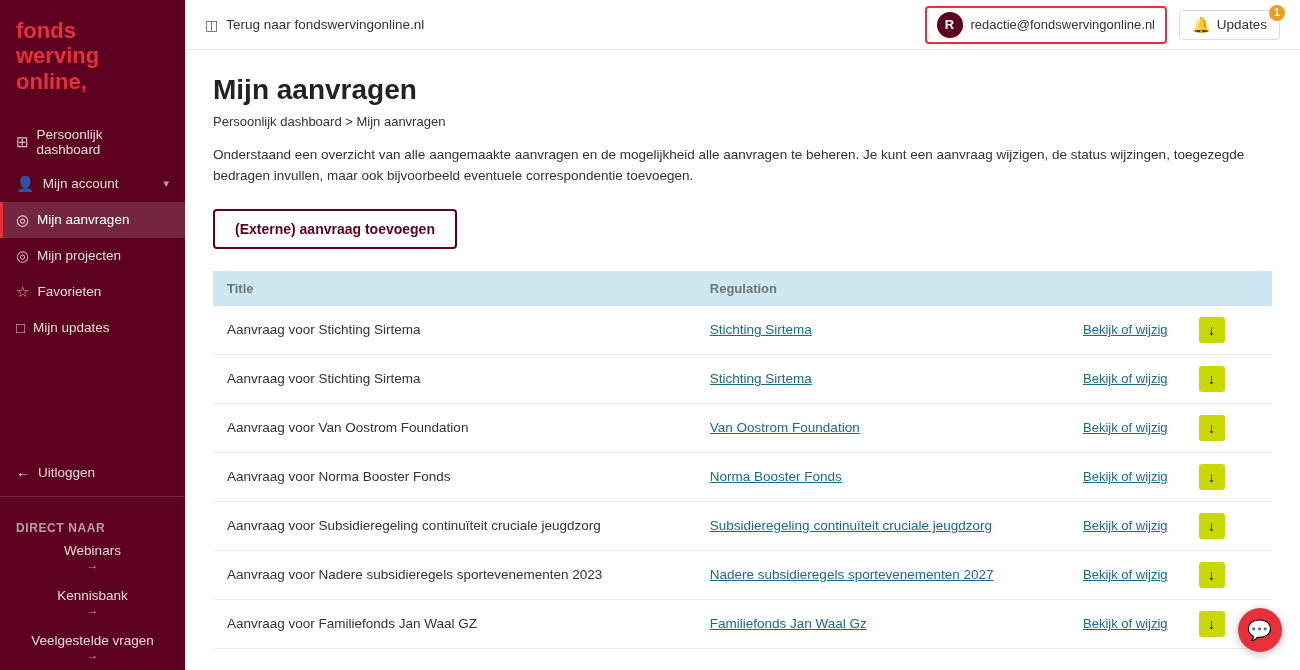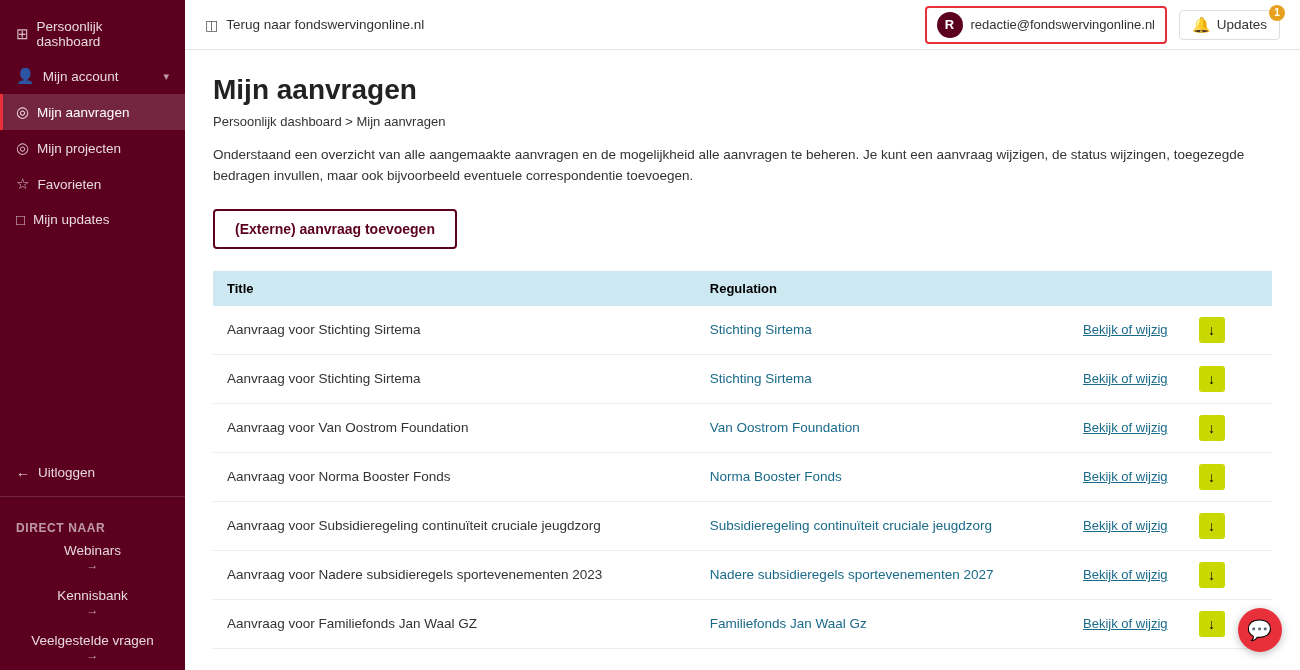--- a/index.html
+++ b/index.html
@@ -201,34 +201,35 @@
       width: 100%;
       border-collapse: collapse;
       font-size: 13.5px;
     }
     .aanvragen-table thead tr {
       background: #cde8f0;
     }
     .aanvragen-table thead th {
       padding: 10px 14px;
       text-align: left;
-      color: #000000;
+      color: #737373;
       font-weight: 600;
       font-size: 13px;
     }
     .aanvragen-table tbody tr {
       border-bottom: 1px solid #ececec;
     }
     .aanvragen-table tbody td {
       padding: 11px 14px;
       color: #333;
       vertical-align: middle;
     }
     .table-link {
       color: #1a6a8a;
+      text-decoration: underline;
       cursor: pointer;
     }
     .bekijk-link {
       color: #1a6a8a;
       text-decoration: underline;
       cursor: pointer;
       font-size: 13px;
     }
     .dl-icon {
       display: inline-flex;
@@ -264,20 +265,27 @@
       cursor: pointer;
       color: #fff;
       font-size: 20px;
       box-shadow: 0 2px 8px rgba(0,0,0,0.25);
     }
   </style>
 </head>
 <body>
 
 <aside class="sidebar">
+  <div class="sidebar-logo">
+    <div class="logo-text">
+      <span>fonds</span><br>
+      <span>werving</span><br>
+      <span>online</span><span style="color:#e8303a;">,</span>
+    </div>
+  </div>
 
   <nav class="sidebar-nav">
     <div class="nav-item">
       <span class="nav-icon">⊞</span>
       <span>Persoonlijk dashboard</span>
     </div>
     <div class="nav-item">
       <span class="nav-icon">👤</span>
       <span>Mijn account</span>
       <span class="chevron">▾</span>

